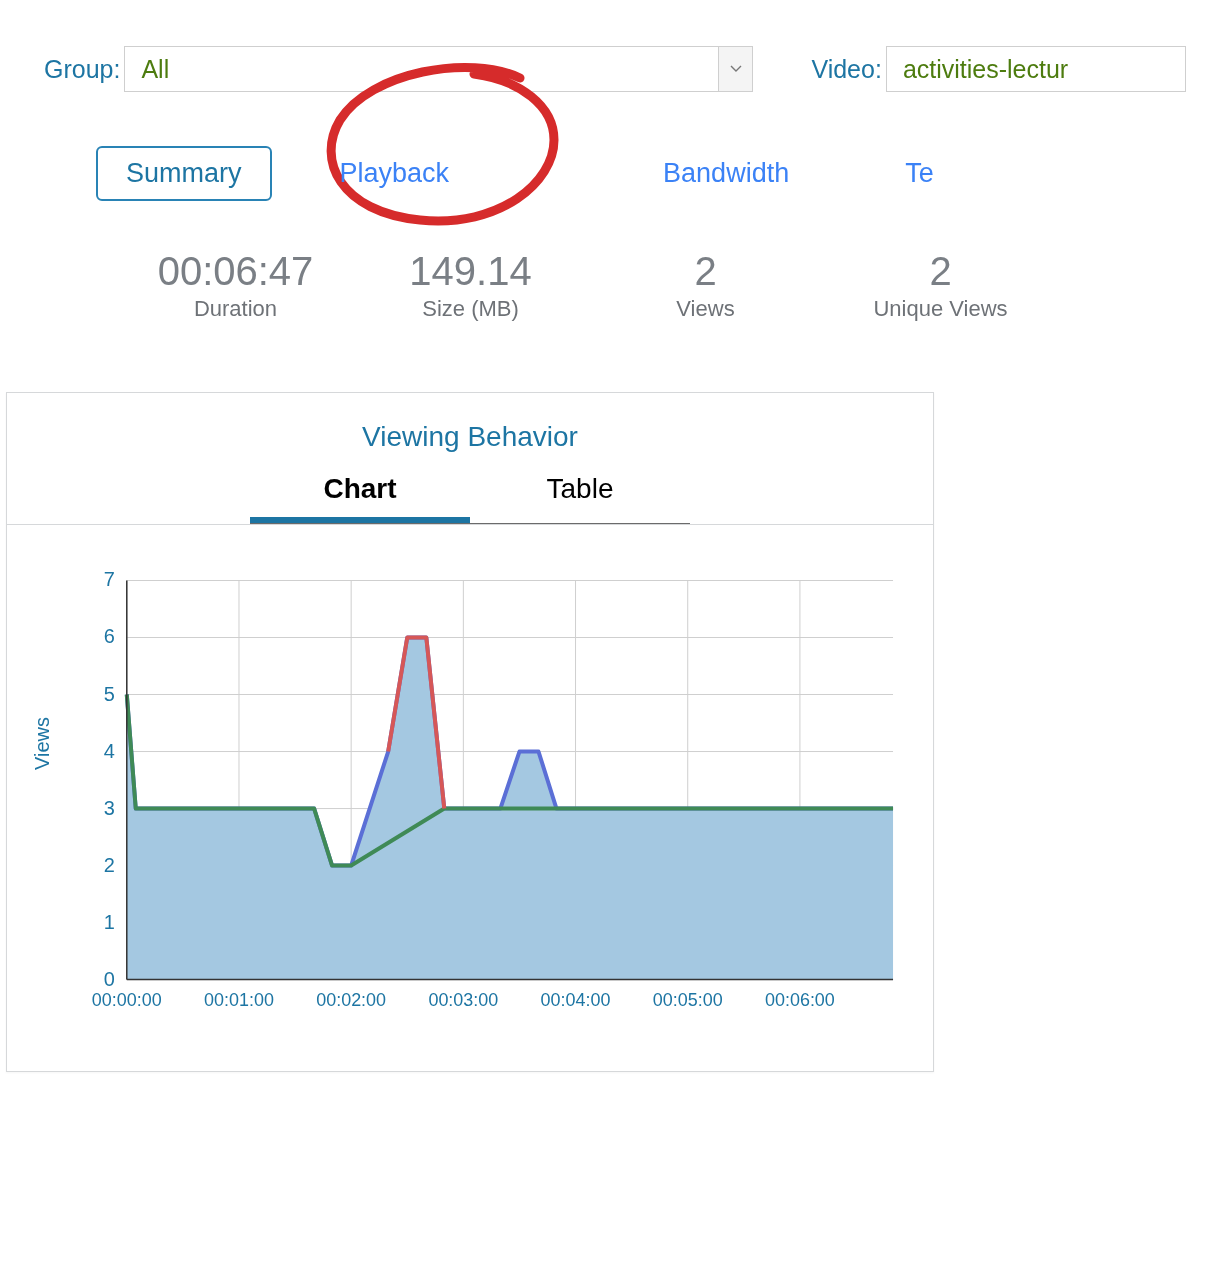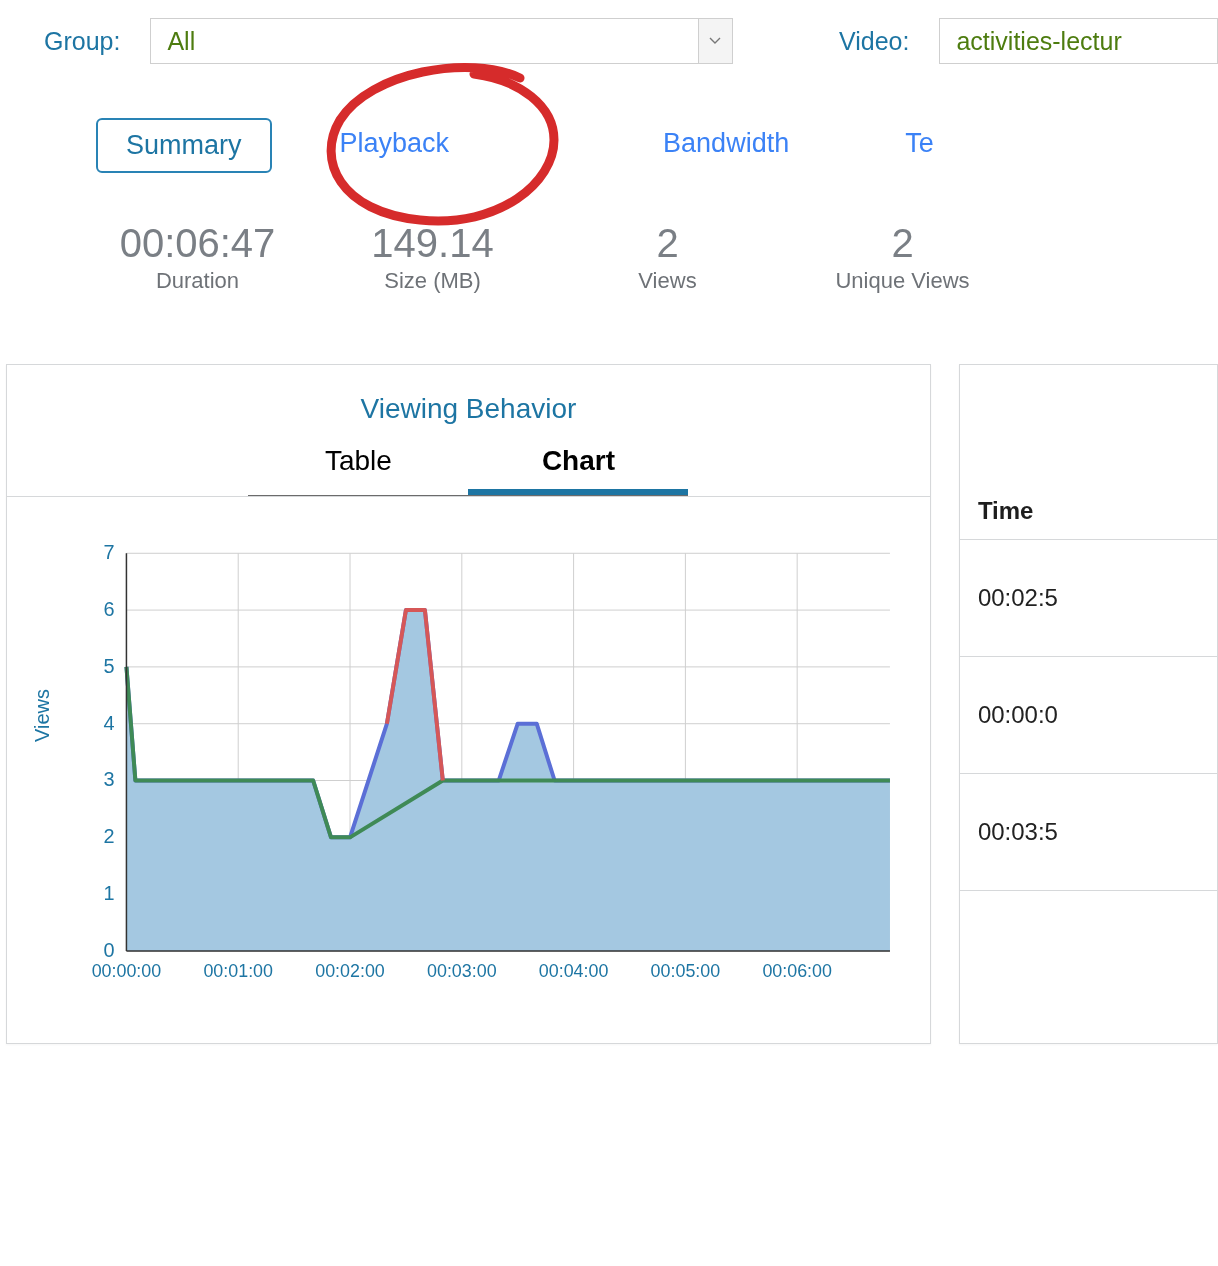--- a/index.html
+++ b/index.html
@@ -27,22 +27,23 @@
     width: 1218px;
     height: 1266px;
     overflow: hidden;
     position: relative;
   }
 
   
   .filters {
     display:flex;
     align-items:center;
-    gap:30px;
+    gap:4px;
     padding: 18px 0 0 44px;
+    margin-top: 28px;
   }
   .filter-label {
     color: var(--blue);
     font-size: 25px;
   }
   .select {
     position:relative;
     background:#fff;
     border:1px solid var(--select-border);
     height:46px;
@@ -63,38 +64,38 @@
     background:#f4f4f4;
   }
   .select .arrow-box svg { width:12px; height:8px; }
 
   
   .tabs {
     position:relative;
     display:flex;
     gap:0;
     padding: 54px 0 0 96px;
-    align-items:flex-start;
+    align-items:center;
   }
   .tab {
     font-size:27px;
     padding:10px 28px;
     color:#3b82f6;
   }
   .tab.active {
     border:2px solid var(--blue-border);
     border-radius:6px;
     color: var(--blue);
   }
   .tab-spacer { width:40px; }
 
   
   .stats {
     display:flex;
-    padding: 48px 0 0 80px;
+    padding: 48px 0 0 118px;
     gap:0;
   }
   .stat {
     text-align:center;
     width:235px;
   }
   .stat .val {
     font-size:40px;
     color:#7a7f85;
     font-weight:300;
@@ -241,22 +242,22 @@
     <div class="lab">Unique Views</div>
   </div>
 </div>
 
 <div class="panel-row">
 
   <div class="panel chart-panel">
     <div class="panel-title">Viewing Behavior</div>
     <div class="subtabs">
       <div class="subtabs-inner">
+        <div class="subtab active">Chart</div>
         <div class="subtab">Table</div>
-        <div class="subtab active">Chart</div>
       </div>
     </div>
     <div class="chart-wrap">
       <div class="y-axis-title">Views</div>
       <svg id="chart-svg" viewBox="0 0 880 460">
           <line x1="96" x2="864" y1="410" y2="410" stroke="var(--grid)" stroke-width="1"></line>
           <text x="84" y="416" text-anchor="end" font-size="20" fill="var(--blue)">0</text>
           <line x1="96" x2="864" y1="352.8571428571429" y2="352.8571428571429" stroke="var(--grid)" stroke-width="1"></line>
           <text x="84" y="358.8571428571429" text-anchor="end" font-size="20" fill="var(--blue)">1</text>
           <line x1="96" x2="864" y1="295.7142857142857" y2="295.7142857142857" stroke="var(--grid)" stroke-width="1"></line>
@@ -288,20 +289,14 @@
           <path d="M 96 410 L 96 124.28571428571428 L 104.99560761346999 238.57142857142858 L 283.78330893118596 238.57142857142858 L 301.7745241581259 295.7142857142857 L 320.89019033674964 295.7142857142857 L 357.9970717423133 181.42857142857144 L 377.11273792093704 67.14285714285717 L 396.22840409956075 67.14285714285717 L 414.2196193265007 238.57142857142858 L 470.4421669106881 238.57142857142858 L 489.5578330893118 181.42857142857144 L 508.67349926793554 181.42857142857144 L 526.6647144948755 238.57142857142858 L 864 238.57142857142858 L 864 410 Z" fill="var(--chart-fill)" stroke="none"></path>
           <path d="M 96 124.28571428571428 L 104.99560761346999 238.57142857142858 L 283.78330893118596 238.57142857142858 L 301.7745241581259 295.7142857142857 L 320.89019033674964 295.7142857142857 L 357.9970717423133 181.42857142857144 L 377.11273792093704 67.14285714285717 L 396.22840409956075 67.14285714285717 L 414.2196193265007 238.57142857142858 L 470.4421669106881 238.57142857142858 L 489.5578330893118 181.42857142857144 L 508.67349926793554 181.42857142857144 L 526.6647144948755 238.57142857142858 L 864 238.57142857142858" fill="none" stroke="#5b6fd6" stroke-width="4" stroke-linejoin="round"></path>
           <path d="M 96 124.28571428571428 L 104.99560761346999 238.57142857142858 L 283.78330893118596 238.57142857142858 L 301.7745241581259 295.7142857142857 L 320.89019033674964 295.7142857142857 L 414.2196193265007 238.57142857142858 L 470.4421669106881 238.57142857142858 L 526.6647144948755 238.57142857142858 L 864 238.57142857142858" fill="none" stroke="#3f8a56" stroke-width="4" stroke-linejoin="round"></path>
           <path d="M 357.9970717423133 181.42857142857144 L 377.11273792093704 67.14285714285717 L 396.22840409956075 67.14285714285717 L 414.2196193265007 238.57142857142858" fill="none" stroke="#d65757" stroke-width="4" stroke-linejoin="round"></path>
           <line x1="96" x2="96" y1="10" y2="410" stroke="#333" stroke-width="1.5"></line>
           <line x1="96" x2="864" y1="410" y2="410" stroke="#333" stroke-width="1.5"></line>
         </svg>
     </div>
   </div>
 
-  <div class="panel side-panel">
-    <div class="thead">Time</div>
-    <div class="trow">00:02:5</div>
-    <div class="trow">00:00:0</div>
-    <div class="trow">00:03:5</div>
-  </div>
 
 </div>
 
 </body></html>

